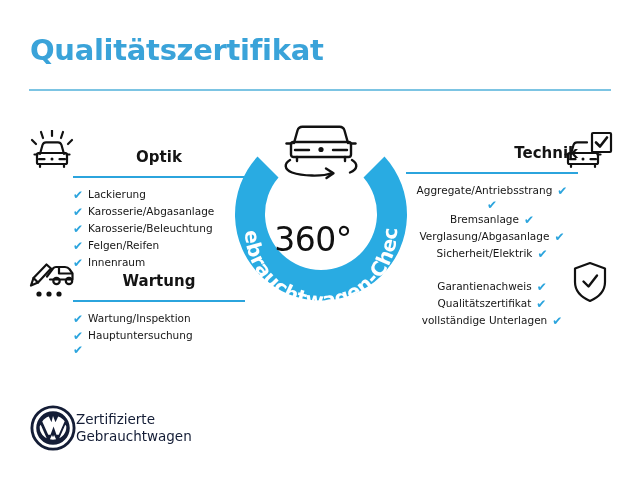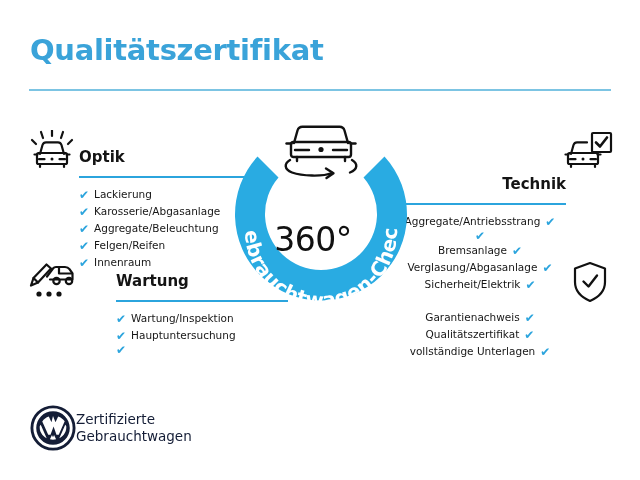--- a/index.html
+++ b/index.html
@@ -81,29 +81,29 @@
   }
   .check {
     color: #2ba4dd;
     font-size: 12px;
     font-weight: bold;
     line-height: 1;
     display: inline-block;
   }
 
   
-  .quad.left  { left: 79px; width: 172px; text-align: left; }
+  .quad.left  { left: 73px; width: 172px; text-align: center; }
   .quad.left .quad-list li { justify-content: flex-start; }
   
-  .quad.right { left: 394px; width: 172px; text-align: right; margin-top: 31px; }
+  .quad.right { left: 406px; width: 172px; text-align: right; }
   .quad.right .quad-title { text-align: right; }
   .quad.right .quad-list li { justify-content: center; }
 
   .q-optik    { top: 148px; }
-  .q-wartung  { top: 272px; margin-left: 37px; }
+  .q-wartung  { top: 272px; }
   .q-technik  { top: 144px; }
   .q-garantie { top: 270px; }
 
   
   .icon-box {
     position: absolute;
     width: 52px;
     height: 44px;
   }
   .icon-optik    { left: 26px;  top: 130px; }
@@ -185,21 +185,21 @@
       <li>
           <span class="check">✔</span>
           <span>Lackierung</span>
         </li>
       <li>
           <span class="check">✔</span>
           <span>Karosserie/Abgasanlage</span>
         </li>
       <li>
           <span class="check">✔</span>
-          <span>Aggregate/Beleuchtung</span>
+          <span>Karosserie/Beleuchtung</span>
         </li>
       <li>
           <span class="check">✔</span>
           <span>Felgen/Reifen</span>
         </li>
       <li>
           <span class="check">✔</span>
           <span>Innenraum</span>
         </li>
     </ul>

